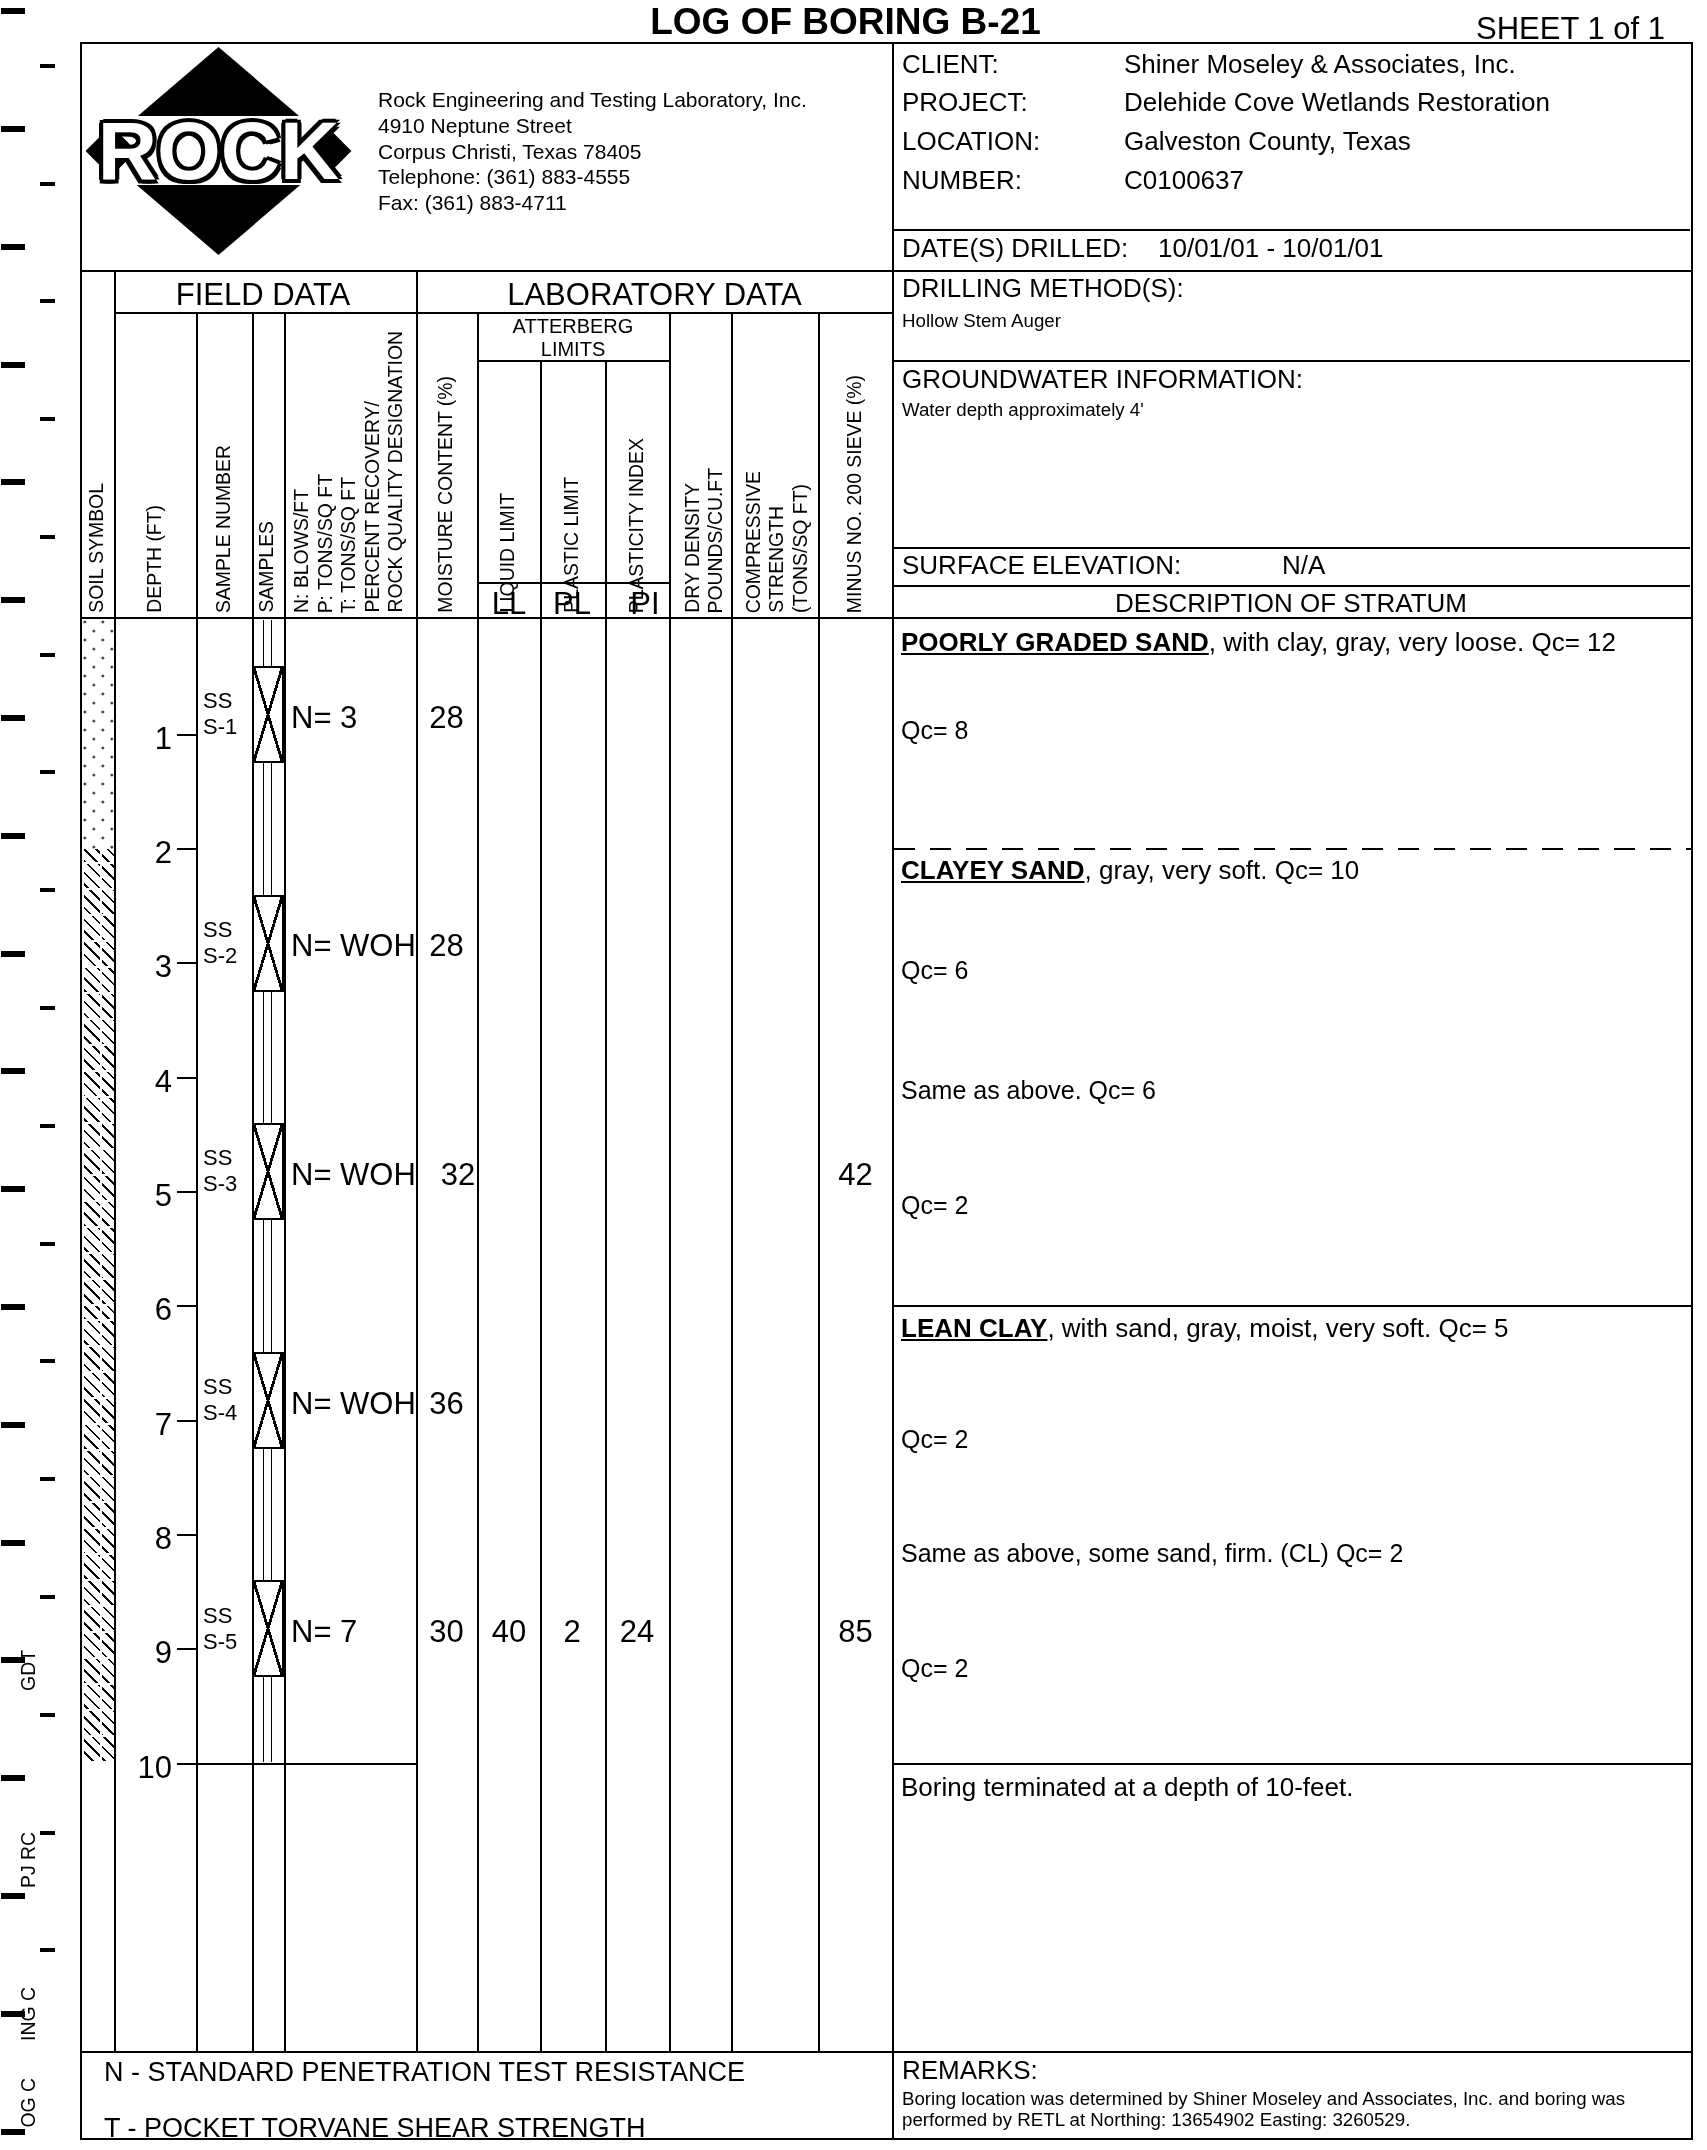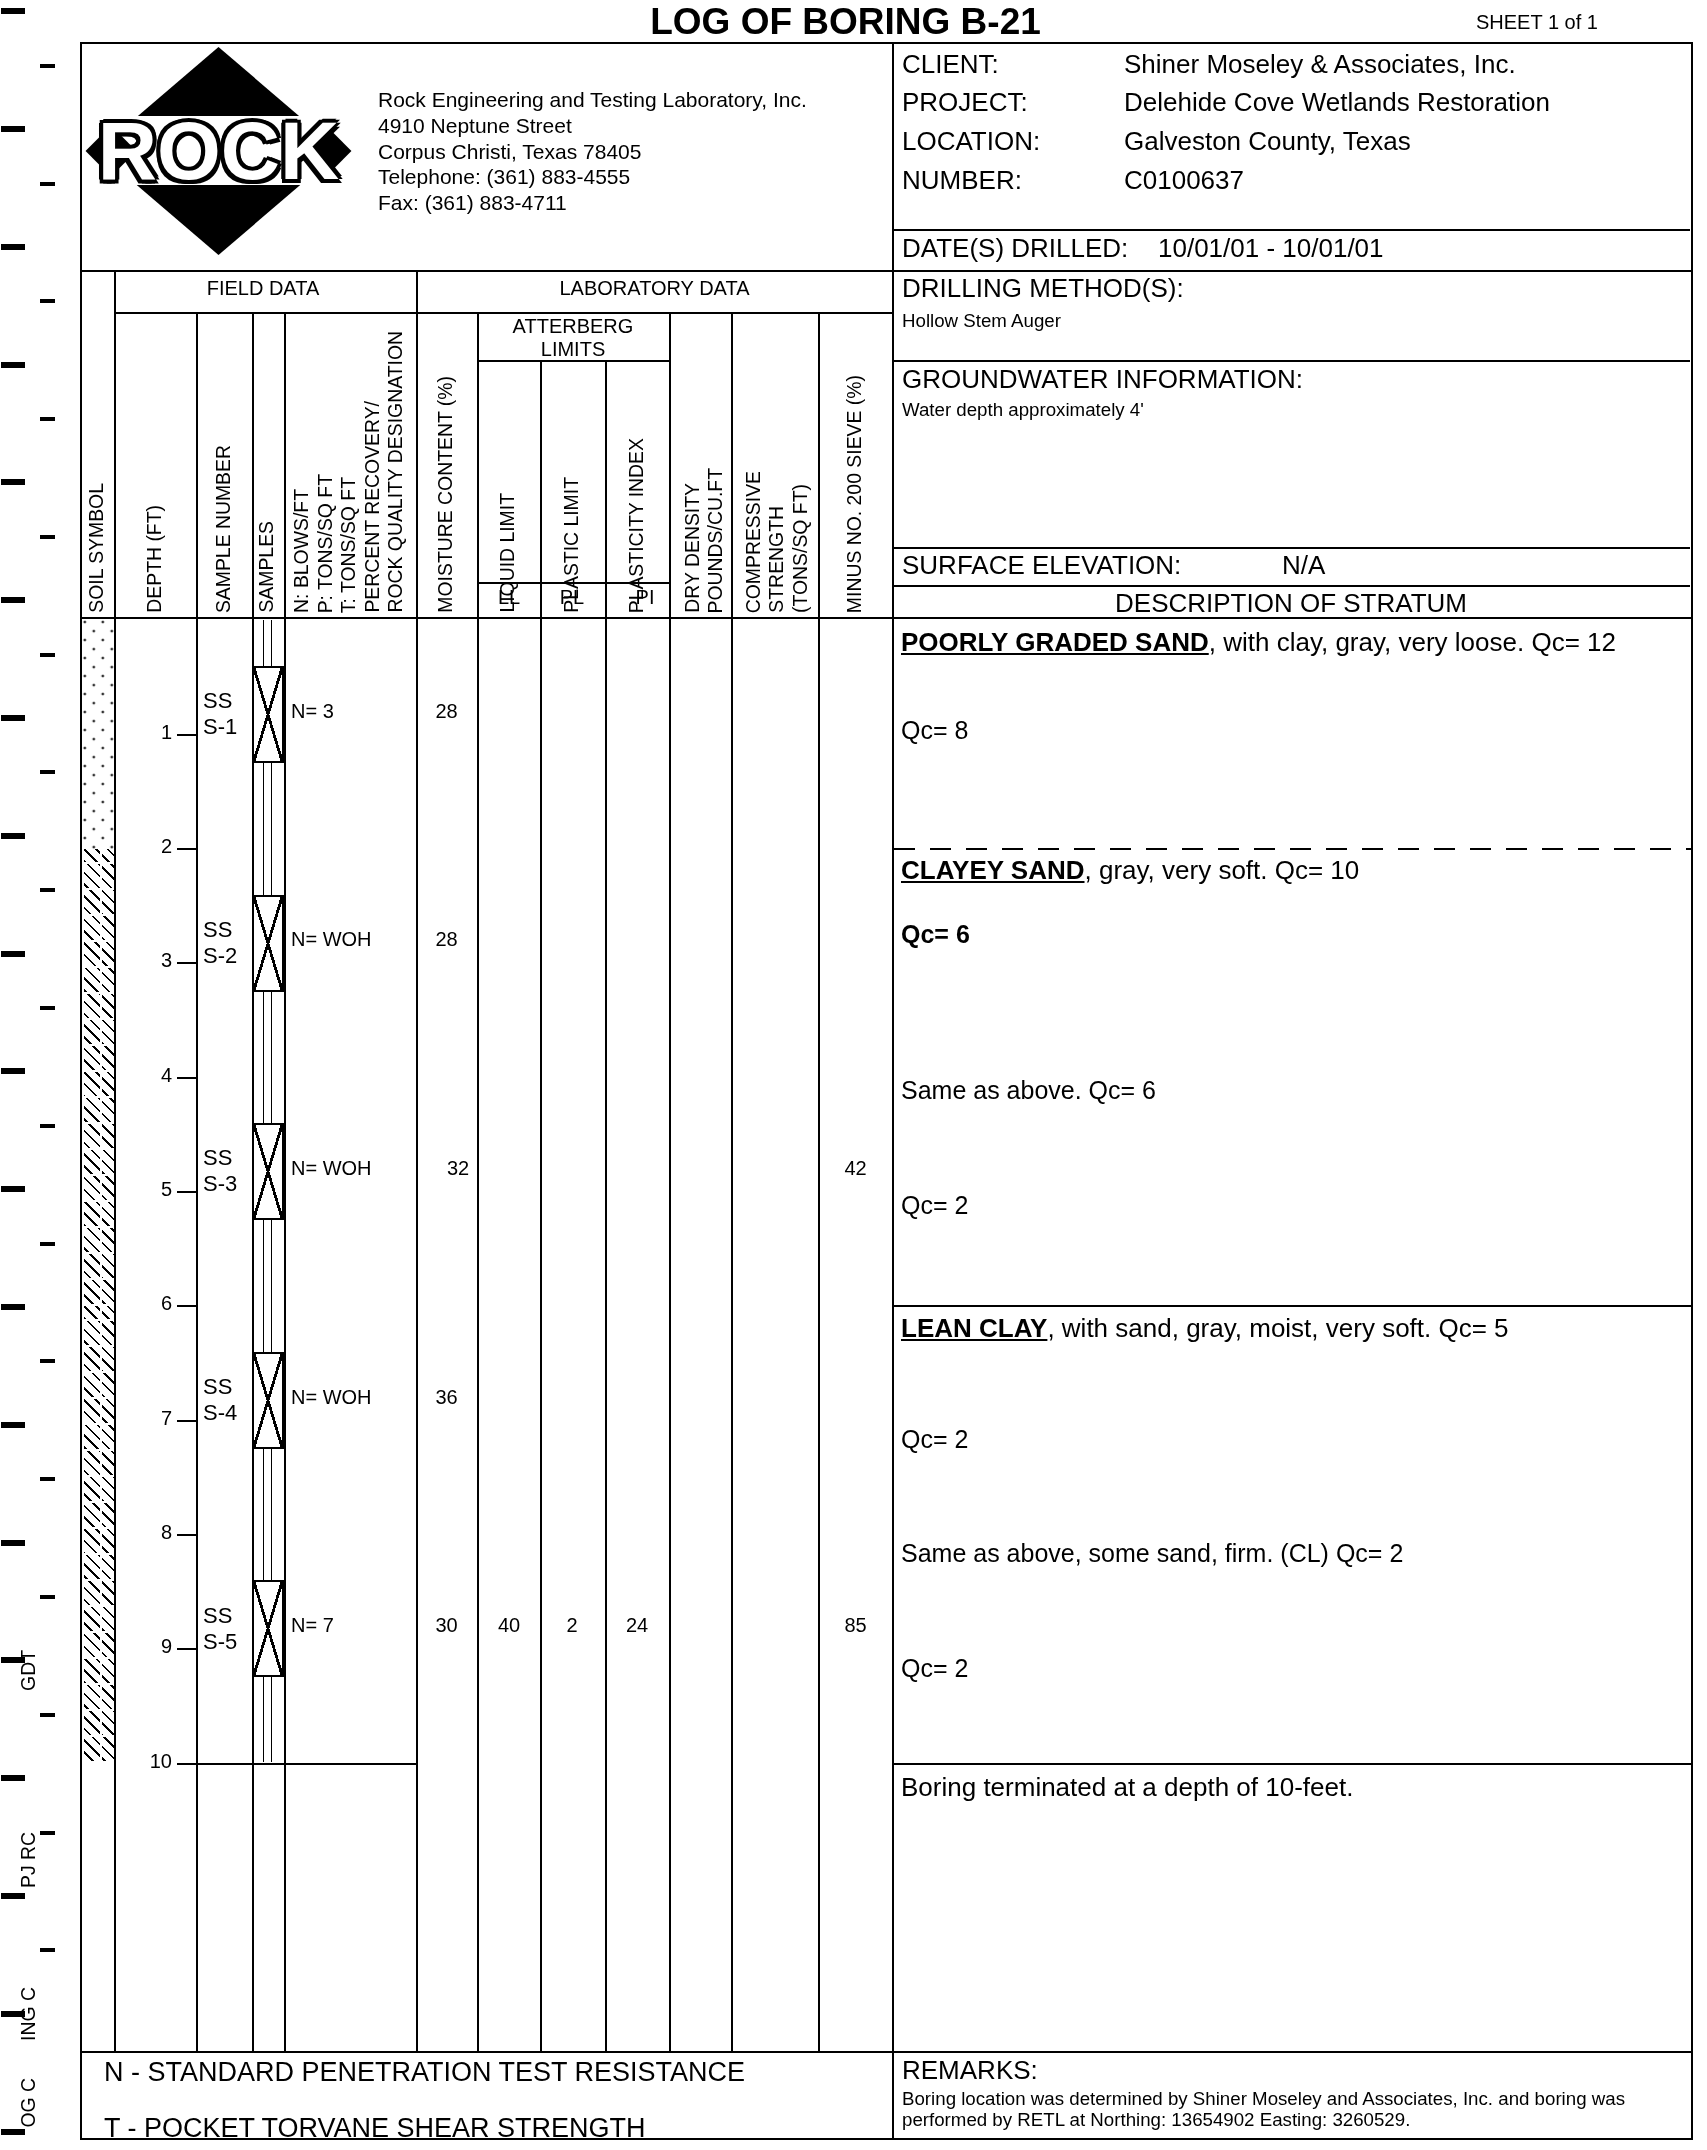--- a/index.html
+++ b/index.html
@@ -5,21 +5,21 @@
   *{margin:0;padding:0;box-sizing:border-box}
   html,body{background:#9a9a9a}
   #page{position:relative;width:1707px;height:2151px;background:#fff;
         font-family:"Liberation Sans",sans-serif;color:#000;overflow:hidden}
   .t{position:absolute;white-space:nowrap}
   .wrap{white-space:normal}
   .pre{white-space:pre-line}
   .c{text-align:center}
   .b{font-weight:bold}
   .f27{font-size:18.7px}.f28{font-size:19.4px}.f29{font-size:20px}.f30{font-size:21px;line-height:26px}
-  .f32{font-size:22px}.f34{font-size:20px}.f36{font-size:25px}.f37{font-size:26px}
+  .f32{font-size:22px}.f34{font-size:31px}.f36{font-size:25px}.f37{font-size:26px}
   .f38{font-size:26px}.f39{font-size:27px;line-height:27px}.f54{font-size:37px}
   .hl{position:absolute;background:#000;height:2.1px}
   .vl{position:absolute;background:#000;width:2.1px}
   .dash-line{position:absolute;height:2.1px;
       background:repeating-linear-gradient(90deg,#000 0 21px,transparent 21px 36px)}
   .rot{position:absolute;writing-mode:vertical-rl;transform:rotate(180deg);
        font-size:19.4px;line-height:1.05;white-space:nowrap;bottom:1538px}
   .xbox{position:absolute;border:2.1px solid #000;background:
     linear-gradient(to bottom right,transparent 0 calc(50% - 1.4px),#000 calc(50% - 1.4px) calc(50% + 1.4px),transparent calc(50% + 1.4px) 100%),
     linear-gradient(to bottom left,transparent 0 calc(50% - 1.4px),#000 calc(50% - 1.4px) calc(50% + 1.4px),transparent calc(50% + 1.4px) 100%),#fff}
@@ -159,21 +159,21 @@
     <div class="rot f28" style="left: 18px; bottom: 460px;">GDT</div>
     <div class="rot f28" style="left: 18px; bottom: 263px;">PJ RC</div>
     <div class="rot f28" style="left: 18px; bottom: 110px;">ING C</div>
     <div class="rot f28" style="left: 18px; bottom: 23.6px;">OG C</div>
     <div class="pat pat-sand" style="left: 82px; top: 620px; width: 32px; height: 229px;"></div>
     <div class="t f38 wrap" style="left: 901px; top: 626px; width: 748px; line-height: 32px;"><span class="st-title">POORLY GRADED SAND</span><span>, with clay, gray, very loose. Qc= 12</span></div>
     <div class="t f36" style="left: 901px; top: 716px;">Qc= 8</div>
     <div class="dash-line" style="left: 894px; top: 848px; width: 797px;"></div>
     <div class="pat pat-hatch" style="left: 82px; top: 849px; width: 32px; height: 457px;"></div>
     <div class="t f38 wrap" style="left: 901px; top: 854px; width: 748px; line-height: 32px;"><span class="st-title">CLAYEY SAND</span><span>, gray, very soft. Qc= 10</span></div>
-    <div class="t f36" style="left: 901px; top: 920px; font-weight: bold;">Qc= 6</div>
+    <div class="t f36" style="left: 901px; top: 956px;">Qc= 6</div>
     <div class="t f36" style="left: 901px; top: 1076px;">Same as above. Qc= 6</div>
     <div class="t f36" style="left: 901px; top: 1191px;">Qc= 2</div>
     <div class="hl" style="left: 894px; top: 1305px; width: 797px;"></div>
     <div class="pat pat-hatch" style="left: 82px; top: 1306px; width: 32px; height: 457px;"></div>
     <div class="t f38 wrap" style="left: 901px; top: 1312px; width: 748px; line-height: 32px;"><span class="st-title">LEAN CLAY</span><span>, with sand, gray, moist, very soft. Qc= 5</span></div>
     <div class="t f36" style="left: 901px; top: 1425px;">Qc= 2</div>
     <div class="t f36" style="left: 901px; top: 1539px;">Same as above, some sand, firm. (CL) Qc= 2</div>
     <div class="t f36" style="left: 901px; top: 1654px;">Qc= 2</div>
     <div class="hl" style="left: 894px; top: 1763px; width: 797px;"></div>
     <div class="hl" style="left: 196px; top: 1763px; width: 220px;"></div>

